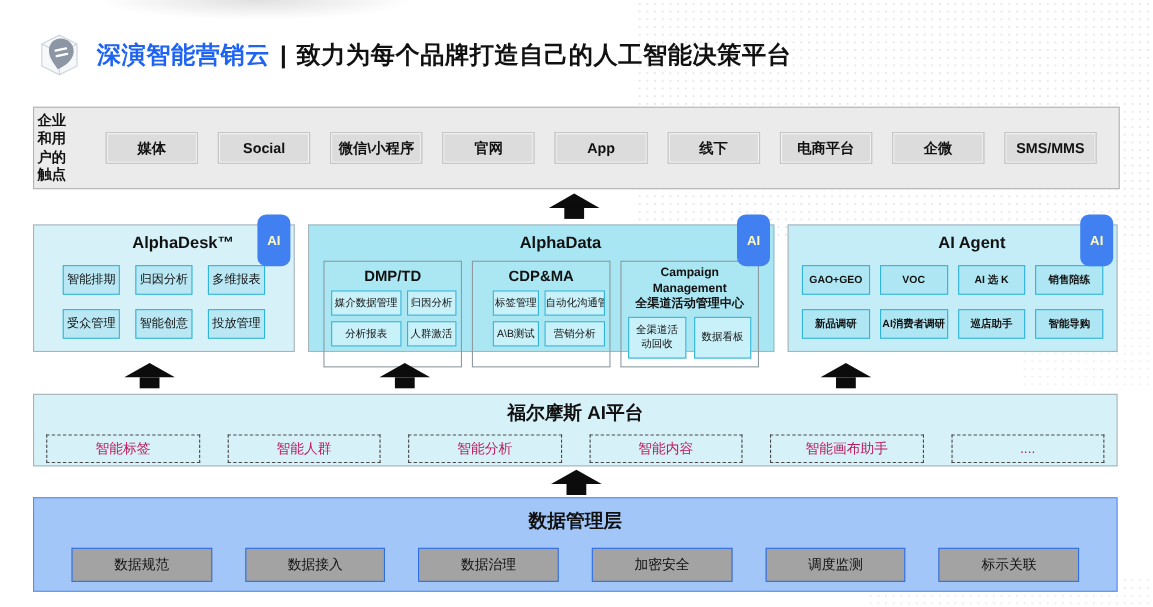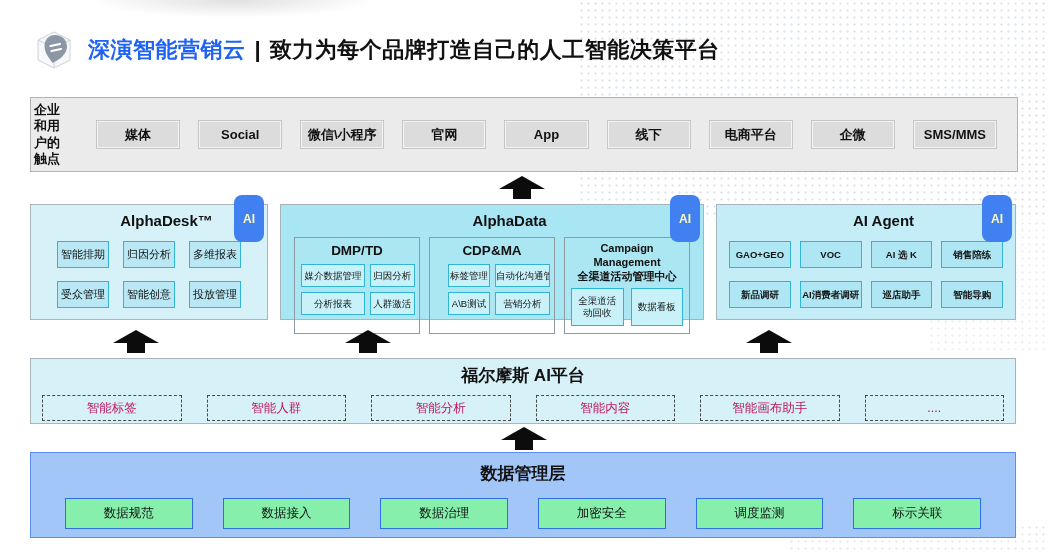--- a/index.html
+++ b/index.html
@@ -107,21 +107,21 @@
 
   
   .datalayer{
     left:30px;top:452px;width:986px;height:86px;box-sizing:border-box;
     background:#a2c6f8;border:1px solid #5b8df2;
   }
   .datalayer-title{text-align:center;font-size:17px;font-weight:bold;margin-top:9px;}
   .datalayer-items{display:flex;gap:30px;margin:13px 34px 0;}
   .blue-box{
     flex:1;height:29px;line-height:29px;text-align:center;
-    background:#86efac;border:1px solid #2e6fe6;font-size:12.5px;color:#111;
+    background:#a3a3a3;border:1px solid #2e6fe6;font-size:12.5px;color:#111;
     white-space:nowrap;overflow:hidden;
   }
 </style>
 </head>
 <body>
 
 <div class="dots dots-tr"></div>
 <div class="dots dots-mr"></div>
 <div class="dots dots-br"></div>
 <div class="top-shadow"></div>

